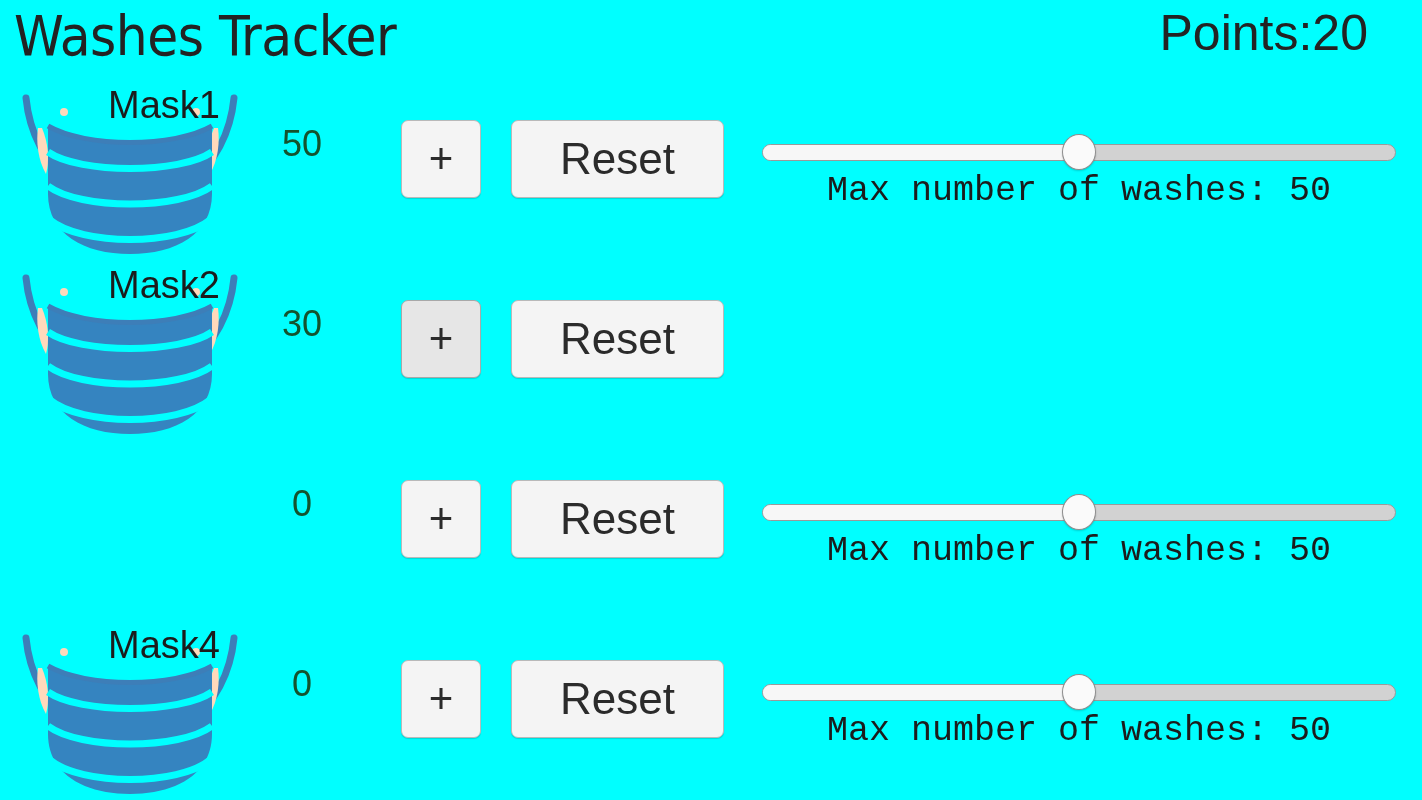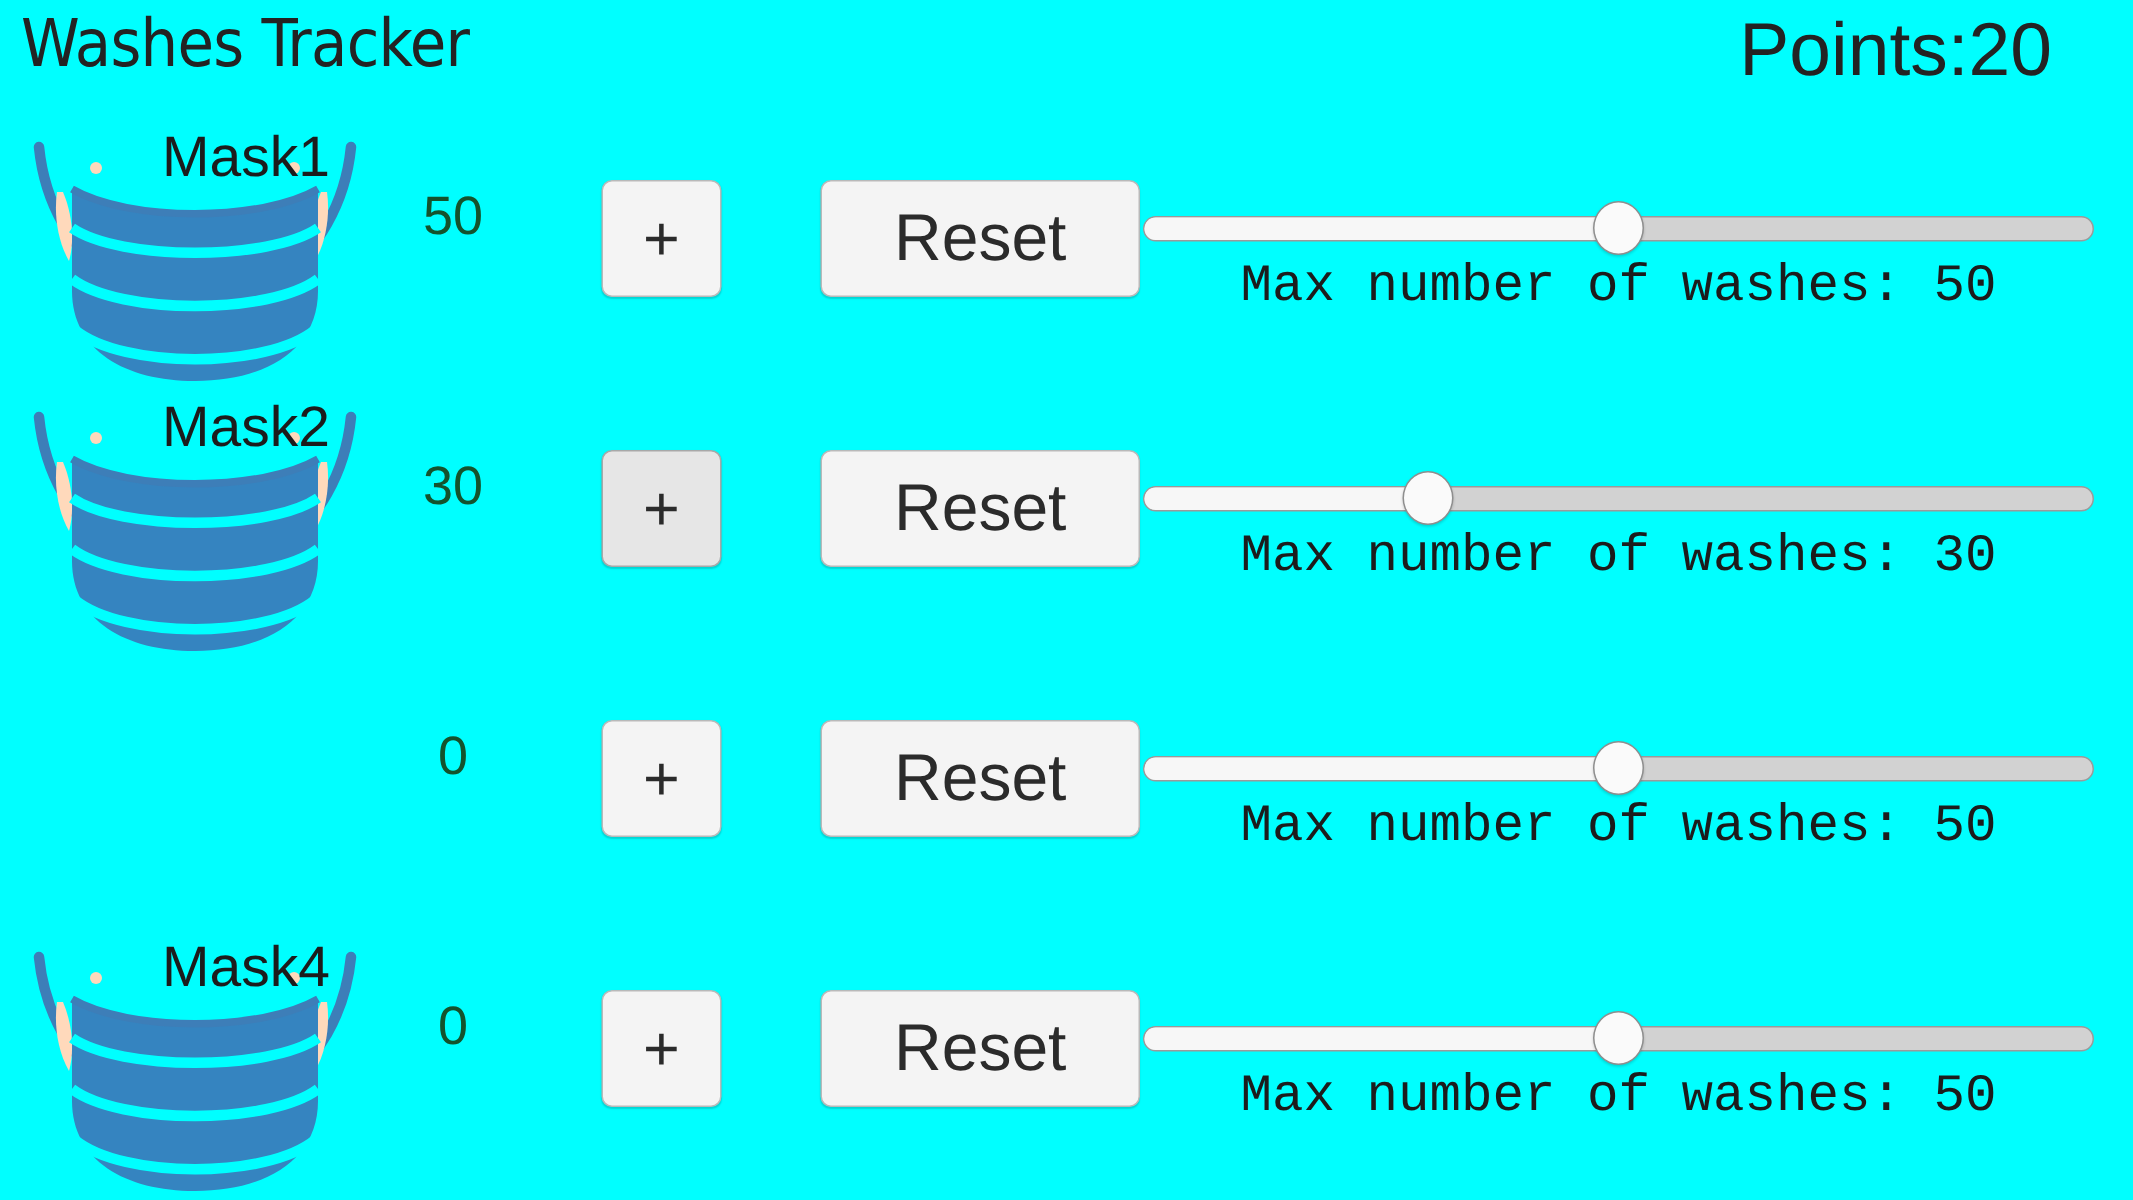--- a/index.html
+++ b/index.html
@@ -22,21 +22,21 @@
     position: absolute;
     left: 0; top: 0;
     width: 1422px;
     height: 78px;
   }
   #app-title {
     position: absolute;
     left: 14px;
     top: 8px;
     font-family: "Liberation Sans Narrow", "DejaVu Sans Condensed", "Liberation Sans", sans-serif;
-    font-size: 44px;
+    font-size: 56px;
     font-stretch: condensed;
     color: #232323;
     letter-spacing: -0.5px;
     white-space: nowrap;
     line-height: 1;
   }
   #points-display {
     position: absolute;
     right: 54px;
     top: 8px;
@@ -122,21 +122,20 @@
   .increment-btn.is-pressed {
     background: #e6e6e6;
     border-color: #a8a8a8;
   }
   .reset-btn {
     left: 511px;
     top: 42px;
     width: 213px;
     height: 78px;
     font-size: 44px;
-    margin-left: 36px;
   }
 
   
   .slider-area {
     position: absolute;
     left: 762px;
     top: 0;
     width: 634px;
     height: 180px;
   }
@@ -246,27 +245,20 @@
       <path d="M40 44 C 78 66, 166 66, 204 44" fill="none" stroke="#3d7eb8" stroke-width="5"></path>
     </svg>
     <div class="mask-name">Mask2</div>
   </div>
 
   <div class="wash-count">30</div>
 
   <button class="btn increment-btn is-pressed">+</button>
   <button class="btn reset-btn">Reset</button>
 
-  <div class="slider-area">
-    <div class="slider-track">
-      <div class="slider-fill" style="width: 30%;"></div>
-    </div>
-    <div class="slider-thumb" style="left: 30%;"></div>
-    <div class="slider-caption">Max number of washes: 30</div>
-  </div>
 </div>
 
 <div class="mask-row" id="row-2">
 
   <div class="wash-count">0</div>
 
   <button class="btn increment-btn">+</button>
   <button class="btn reset-btn">Reset</button>
 
   <div class="slider-area">

